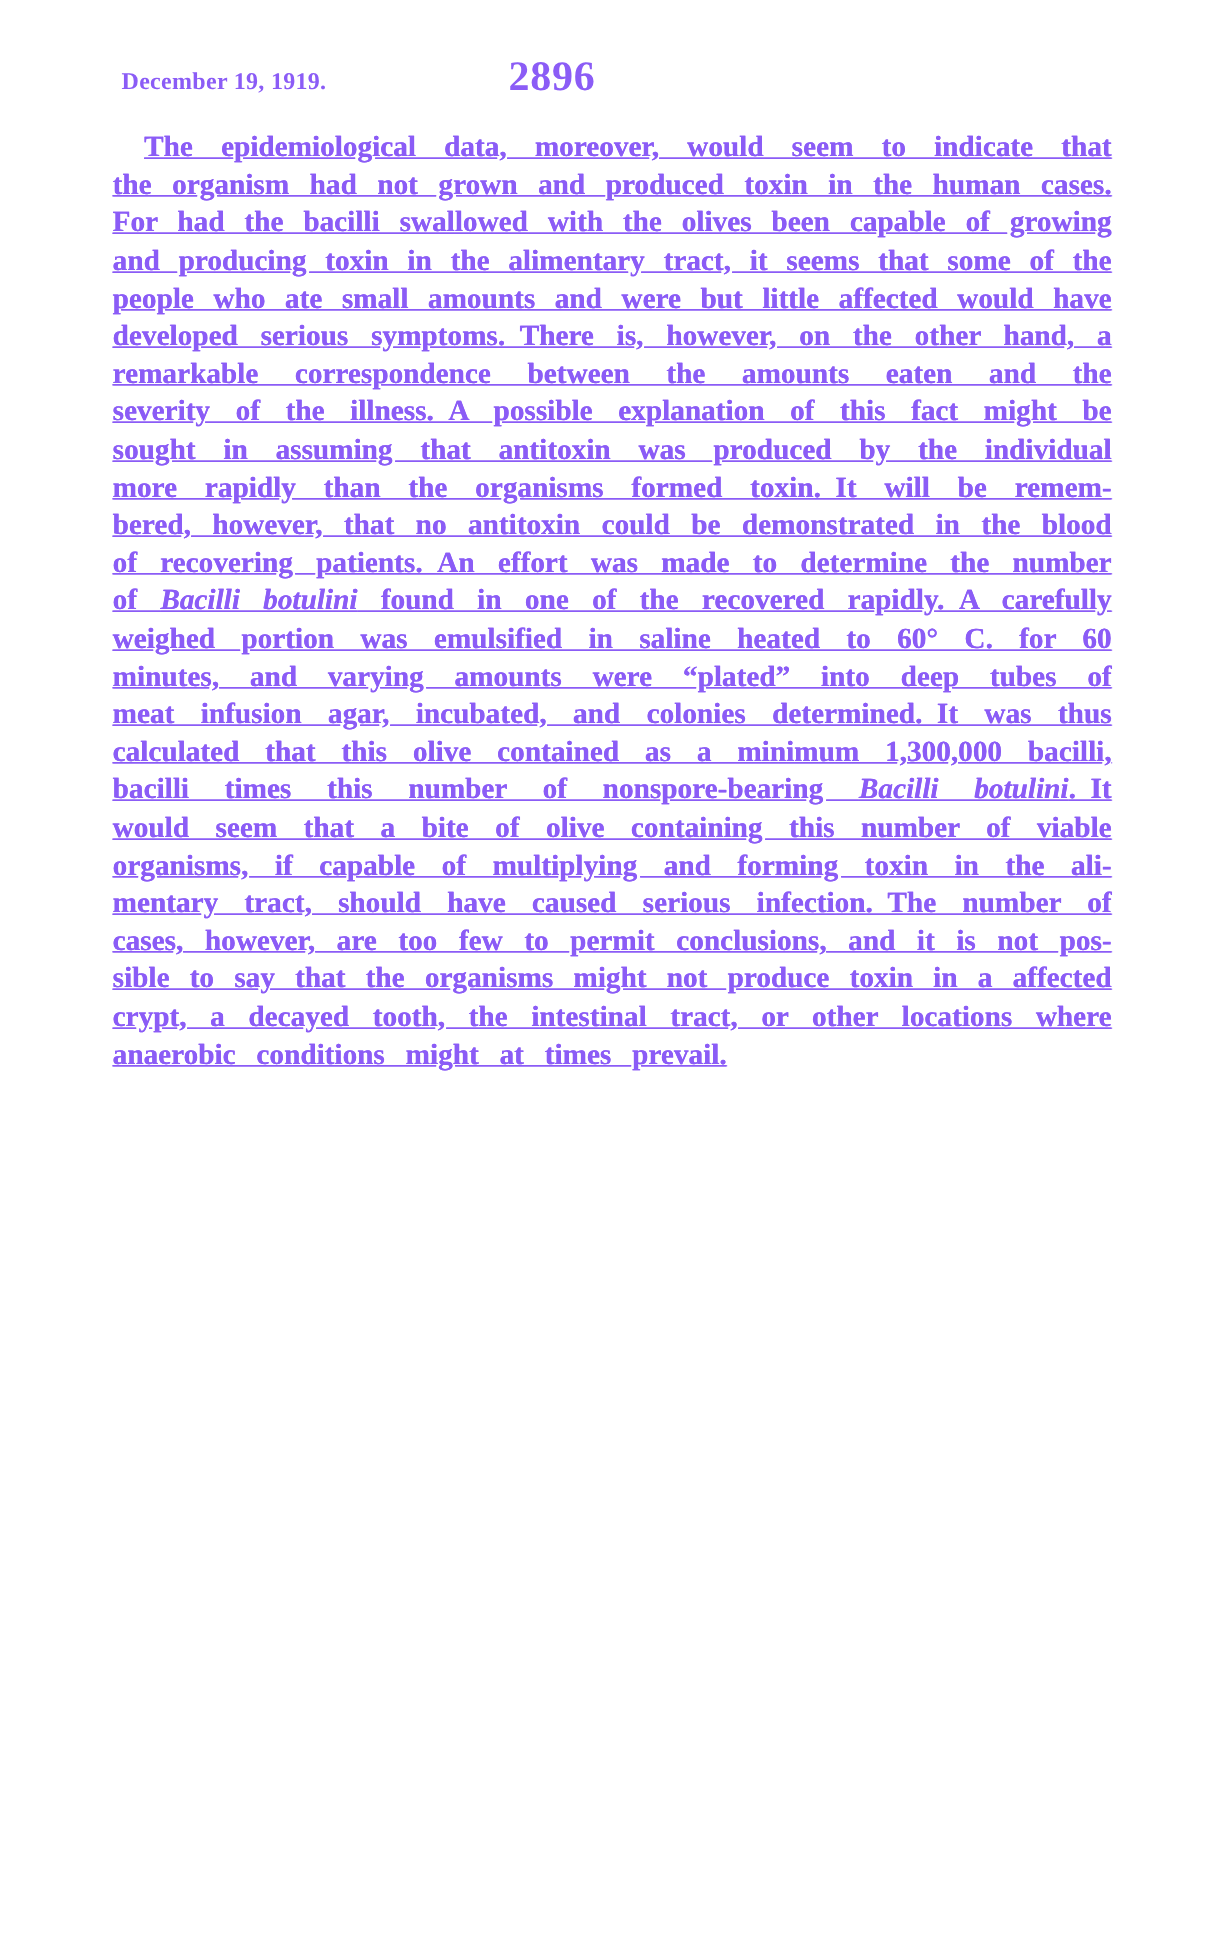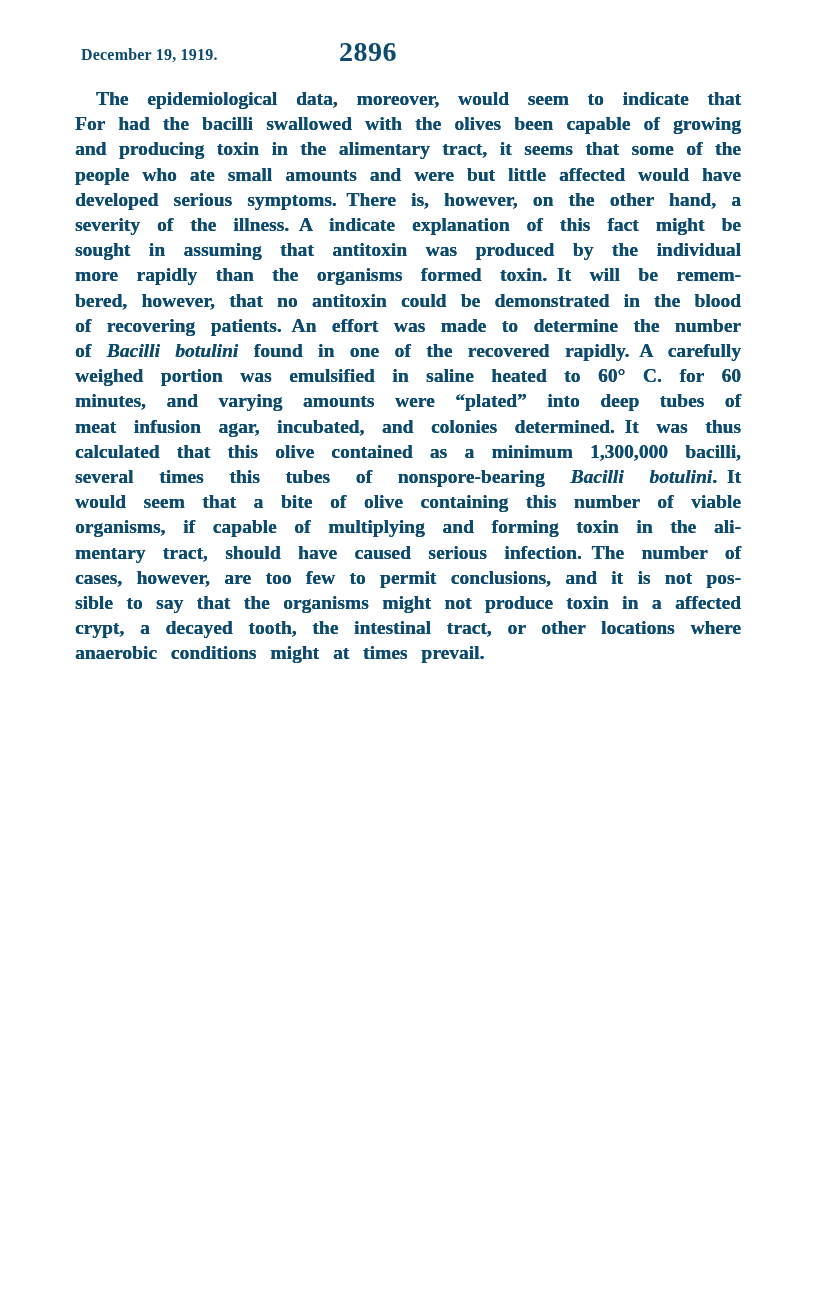--- a/index.html
+++ b/index.html
@@ -41,55 +41,58 @@
     width: 666px;
     font-size: 19.5px;
     font-weight: bold;
     line-height: 25.2px;
     text-shadow: 0.2px 0 0 currentColor;
   }
   .body-paragraph .line {
     text-align: justify;
     text-align-last: justify;
     white-space: nowrap;
+    text-decoration: underline;
   }
   .body-paragraph .line.first {
     text-indent: 21px;
   }
   .body-paragraph .line.last {
     text-align-last: left;
     word-spacing: 9px;
   }
   .body-paragraph i {
     font-style: italic;
   }
 </style>
 </head>
 <body>
 
-<div class="page" style="background: rgb(255, 255, 255); color: #0c4a6e;">
+<div class="page" style="background: rgb(255, 255, 255); color: #8b5cf6;">
   <div class="header-date">December 19, 1919.</div>
   <div class="page-number">2896</div>
   <div class="body-paragraph">
       <div class="line first"><span>The epidemiological data, moreover, would seem to indicate that</span></div>
+      <div class="line"><span>the organism had not grown and produced toxin in the human cases.</span></div>
       <div class="line"><span>For had the bacilli swallowed with the olives been capable of growing</span></div>
       <div class="line"><span>and producing toxin in the alimentary tract, it seems that some of the</span></div>
       <div class="line"><span>people who ate small amounts and were but little affected would have</span></div>
       <div class="line"><span>developed serious symptoms. There is, however, on the other hand, a</span></div>
-      <div class="line"><span>severity of the illness. A indicate explanation of this fact might be</span></div>
+      <div class="line"><span>remarkable correspondence between the amounts eaten and the</span></div>
+      <div class="line"><span>severity of the illness. A possible explanation of this fact might be</span></div>
       <div class="line"><span>sought in assuming that antitoxin was produced by the individual</span></div>
       <div class="line"><span>more rapidly than the organisms formed toxin. It will be remem-</span></div>
       <div class="line"><span>bered, however, that no antitoxin could be demonstrated in the blood</span></div>
       <div class="line"><span>of recovering patients. An effort was made to determine the number</span></div>
       <div class="line"><span>of </span><i>Bacilli botulini</i><span> found in one of the recovered rapidly. A carefully</span></div>
       <div class="line"><span>weighed portion was emulsified in saline heated to 60° C. for 60</span></div>
       <div class="line"><span>minutes, and varying amounts were “plated” into deep tubes of</span></div>
       <div class="line"><span>meat infusion agar, incubated, and colonies determined. It was thus</span></div>
       <div class="line"><span>calculated that this olive contained as a minimum 1,300,000 bacilli,</span></div>
-      <div class="line"><span>several times this tubes of nonspore-bearing </span><i>Bacilli botulini</i><span>. It</span></div>
+      <div class="line"><span>bacilli times this number of nonspore-bearing </span><i>Bacilli botulini</i><span>. It</span></div>
       <div class="line"><span>would seem that a bite of olive containing this number of viable</span></div>
       <div class="line"><span>organisms, if capable of multiplying and forming toxin in the ali-</span></div>
       <div class="line"><span>mentary tract, should have caused serious infection. The number of</span></div>
       <div class="line"><span>cases, however, are too few to permit conclusions, and it is not pos-</span></div>
       <div class="line"><span>sible to say that the organisms might not produce toxin in a affected</span></div>
       <div class="line"><span>crypt, a decayed tooth, the intestinal tract, or other locations where</span></div>
       <div class="line last"><span>anaerobic conditions might at times prevail.</span></div>
     </div>
 </div>
 

